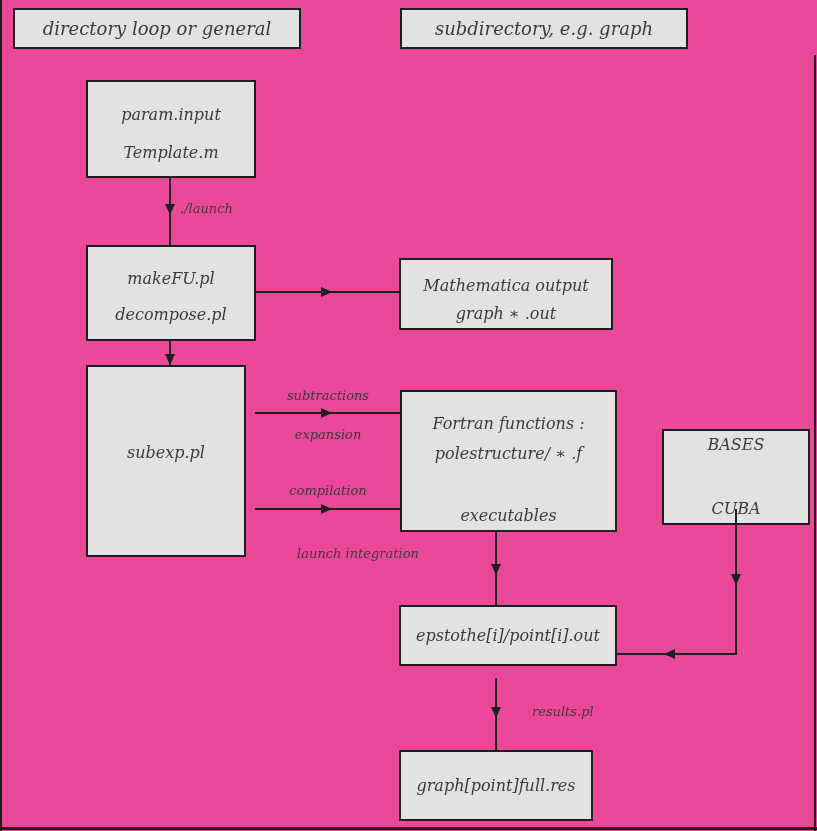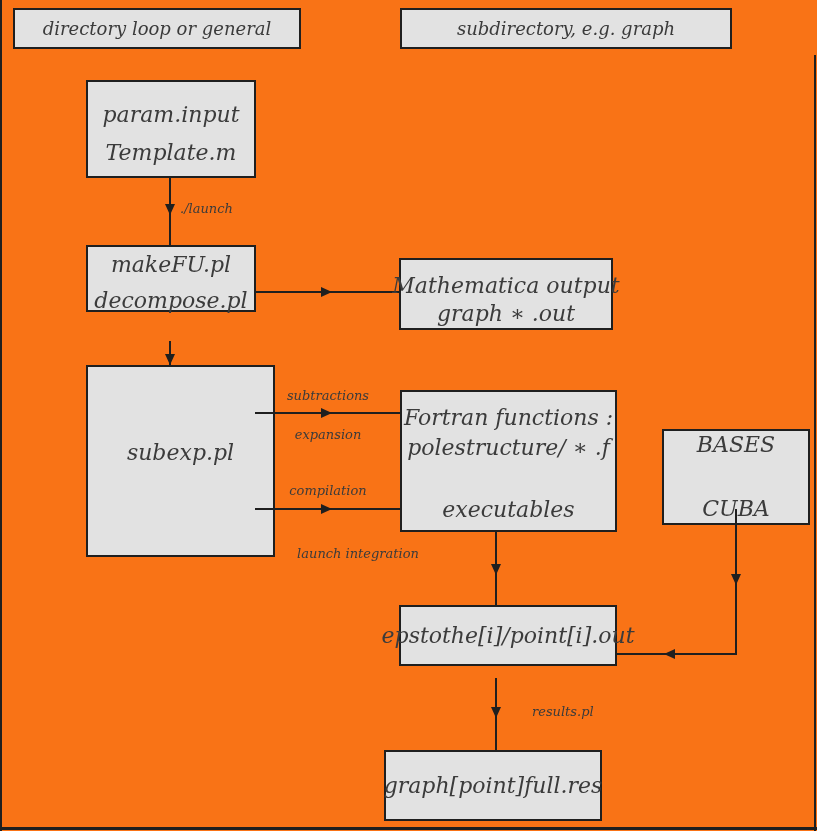--- a/index.html
+++ b/index.html
@@ -1,27 +1,27 @@
 <!DOCTYPE html>
 <html style="--fill: #e2e2e2; --edge: #1f1f1f; --txt: #3b3b3b;"><head>
 <meta charset="utf-8">
 <style>
   :root{
     --fill:#e2e2e2; --edge:#1f1f1f; --txt:#3b3b3b;
   }
   html,body{margin:0;padding:0;background:#ffffff;}
   .canvas{
-    position:relative; width:817px; height:831px; background:#f97316;
+    position:relative; width:817px; height:831px; background:#ec4899;
     font-family:"DejaVu Serif", serif; font-style:italic; color:var(--txt);
     overflow:hidden;
   }
   .box{
     position:absolute; background:var(--fill); border:2px solid var(--edge);
     box-sizing:border-box; display:flex; flex-direction:column; align-items:center;
-    justify-content:center; text-align:center; font-size:22px; line-height:24px;
+    justify-content:center; text-align:center; font-size:16px; line-height:24px;
   }
   .box span{white-space:nowrap;}
   .hdr{font-size:18px;}
   .line{position:absolute; background:var(--edge);}
   .lbl{position:absolute; white-space:nowrap; font-size:13px; line-height:22px;}
   .lbl.ctr{text-align:center;}
   .tri-down{position:absolute; width:0; height:0;
     border-left:5px solid transparent; border-right:5px solid transparent;
     border-top:11px solid var(--edge);}
   .tri-right{position:absolute; width:0; height:0;
@@ -37,65 +37,65 @@
 
 <div class="canvas">
 
   <div class="line" style="left:0;top:0;width:2px;height:831px;"></div>
   <div class="line" style="left:0;top:827px;width:817px;height:3px;"></div>
   <div class="line" style="left:814px;top:55px;width:2px;height:776px;"></div>
 
   <div class="box hdr" style="left:13px;top:8px;width:288px;height:41px;">
     <span>directory loop or general</span>
   </div>
-  <div class="box hdr" style="left:400px;top:8px;width:332px;height:41px;">
+  <div class="box hdr" style="left:400px;top:8px;width:288px;height:41px;">
     <span>subdirectory, e.g. graph</span>
   </div>
 
   <div class="box" style="left:86px;top:80px;width:170px;height:98px;row-gap:14px;padding-top:10px;">
     <span>param.input</span>
     <span>Template.m</span>
   </div>
 
   <div class="line" style="left:169px;top:178px;width:2px;height:67px;"></div>
   <div class="tri-down" style="left:165px;top:204px;"></div>
   <div class="lbl" style="left:180px;top:198px;">./launch</div>
 
-  <div class="box" style="left:86px;top:245px;width:170px;height:67px;row-gap:12px;padding-top:8px;">
+  <div class="box" style="left:86px;top:245px;width:170px;height:96px;row-gap:12px;padding-top:8px;">
     <span>makeFU.pl</span>
     <span>decompose.pl</span>
   </div>
 
   <div class="line" style="left:256px;top:291px;width:143px;height:2px;"></div>
   <div class="tri-right" style="left:321px;top:287px;"></div>
 
   <div class="box" style="left:399px;top:258px;width:214px;height:72px;row-gap:4px;padding-top:12px;">
     <span>Mathematica output</span>
     <span>graph ∗ .out</span>
   </div>
 
   <div class="line" style="left:169px;top:341px;width:2px;height:24px;"></div>
   <div class="tri-down" style="left:165px;top:354px;"></div>
 
-  <div class="box" style="left:86px;top:365px;width:189px;height:192px;padding-bottom:16px;">
+  <div class="box" style="left:86px;top:365px;width:160px;height:192px;padding-bottom:16px;">
     <span>subexp.pl</span>
   </div>
 
   <div class="lbl ctr" style="left:258px;top:385px;width:140px;">subtractions</div>
   <div class="line" style="left:255px;top:412px;width:145px;height:2px;"></div>
   <div class="tri-right" style="left:321px;top:408px;"></div>
   <div class="lbl ctr" style="left:258px;top:424px;width:140px;">expansion</div>
 
   <div class="lbl ctr" style="left:258px;top:480px;width:140px;">compilation</div>
   <div class="line" style="left:255px;top:508px;width:145px;height:2px;"></div>
   <div class="tri-right" style="left:321px;top:504px;"></div>
 
   <div class="lbl ctr" style="left:268px;top:543px;width:180px;">launch integration</div>
 
-  <div class="box" style="left:400px;top:390px;width:217px;height:142px;justify-content:flex-start;row-gap:6px;padding-top:14px;">
+  <div class="box" style="left:400px;top:390px;width:217px;height:142px;justify-content:flex-start;row-gap:6px;padding-top:20px;">
     <span>Fortran functions :</span>
     <span>polestructure/ ∗ .f</span>
     <span class="spacer"></span>
     <span>executables</span>
   </div>
 
   <div class="box" style="left:662px;top:429px;width:148px;height:96px;row-gap:40px;">
     <span>BASES</span>
     <span>CUBA</span>
   </div>
@@ -109,17 +109,17 @@
   <div class="tri-left" style="left:664px;top:649px;"></div>
 
   <div class="box" style="left:399px;top:605px;width:218px;height:61px;">
     <span>epstothe[i]/point[i].out</span>
   </div>
 
   <div class="line" style="left:495px;top:678px;width:2px;height:72px;"></div>
   <div class="tri-down" style="left:491px;top:707px;"></div>
   <div class="lbl" style="left:510px;top:701px;margin-left:22px;">results.pl</div>
 
-  <div class="box" style="left:384px;top:750px;width:218px;height:71px;">
+  <div class="box" style="left:399px;top:750px;width:194px;height:71px;">
     <span>graph[point]full.res</span>
   </div>
 
 </div>
 
 </body></html>

